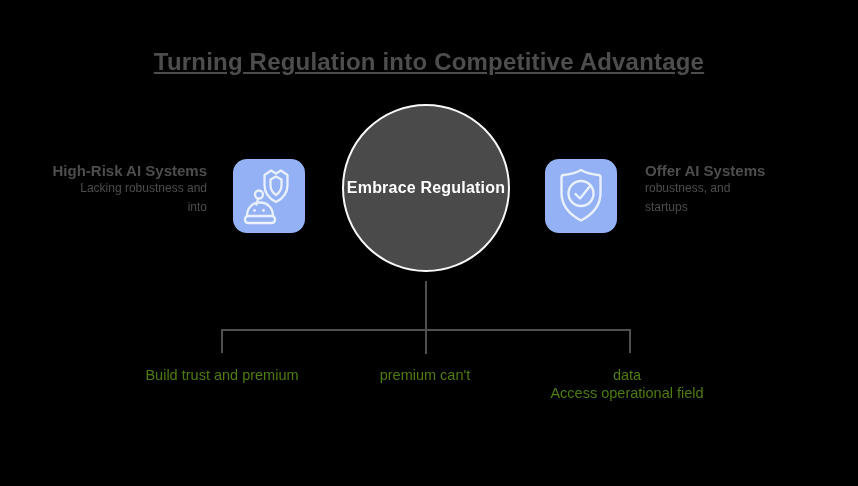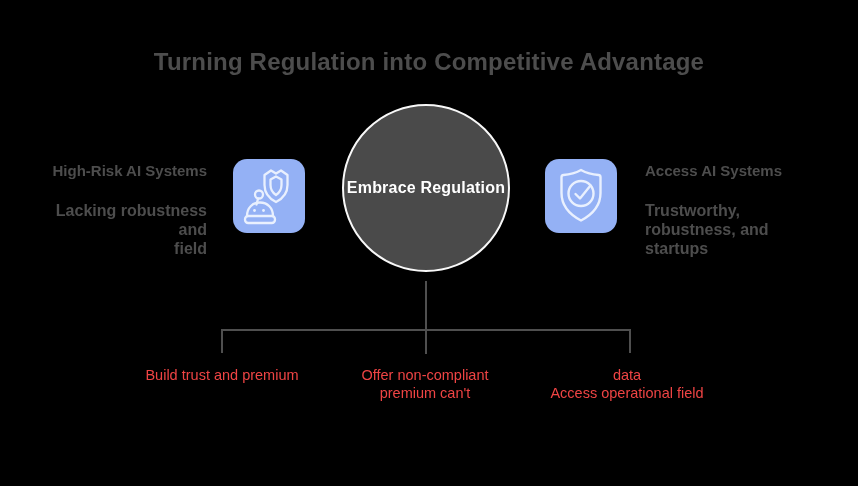--- a/index.html
+++ b/index.html
@@ -15,20 +15,21 @@
   .title {
     position: absolute;
     top: 48px;
     left: 0;
     width: 100%;
     text-align: center;
     font-size: 24px;
     font-weight: 700;
     letter-spacing: 0.2px;
     color: #4d4d4d;
+    text-decoration: underline;
   }
   .center-circle {
     position: absolute;
     left: 342px;
     top: 104px;
     width: 168px;
     height: 168px;
     border-radius: 50%;
     background: #4a4a4a;
     border: 2px solid #f8f8f8;
@@ -52,52 +53,52 @@
     display: flex;
     align-items: center;
     justify-content: center;
   }
   .icon-card.left { left: 233px; }
   .icon-card.right { left: 545px; }
   .icon-card svg { display: block; width: 72px; height: 74px; }
   .side-text { position: absolute; color: #4d4d4d; }
   .side-text.left { left: 25px; top: 162px; width: 182px; text-align: right; }
   .side-text.right { left: 645px; top: 162px; width: 160px; text-align: left; }
-  .side-heading { font-size: 15px; font-weight: 700; margin-bottom: 22px; }
-  .side-body { font-size: 16px; font-weight: 700; line-height: 19px; }
+  .side-heading { font-size: 15px; font-weight: 700; margin-bottom: 0; }
+  .side-body { font-size: 12px; font-weight: 400; line-height: 19px; }
   .line { position: absolute; background: #4f4f4f; }
   .v-center { left: 425px; top: 281px; width: 2px; height: 73px; }
   .h-main   { left: 221px; top: 329px; width: 410px; height: 2px; }
   .v-left   { left: 221px; top: 329px; width: 2px; height: 24px; }
   .v-right  { left: 629px; top: 329px; width: 2px; height: 24px; }
   .benefit {
     position: absolute;
     top: 366px;
     width: 210px;
     text-align: center;
     font-size: 14.5px;
-    color: #ef4444;
+    color: #4d7c0f;
     line-height: 18px;
   }
   .benefit.b0 { left: 117px; }
   .benefit.b1 { left: 320px; }
   .benefit.b2 { left: 522px; }
 </style>
 </head>
 <body>
 
 <div class="stage">
 
   <div class="title">Turning Regulation into Competitive Advantage</div>
 
   <div class="side-text left">
     <div class="side-heading">High-Risk AI Systems</div>
     <div class="side-body">
       <div>Lacking robustness and</div>
-      <div>field</div>
+      <div>into</div>
     </div>
   </div>
 
   <div class="icon-card left">
     <span>
       <svg viewBox="0 0 72 74" fill="none" stroke="#e9f0fe" stroke-width="2.3" stroke-linecap="round" stroke-linejoin="round">
 
         <path d="M31.5 16 L38 11.5 L43 14.5 L48 11.5 L54.5 16 L54.5 26 C54.5 34.5 50 39.5 43 43 C36 39.5 31.5 34.5 31.5 26 Z"></path>
         <path d="M37.5 20.5 L43 17.5 L48.5 20.5 L48.5 26 C48.5 31 46 34 43 36 C40 34 37.5 31 37.5 26 Z"></path>
 
@@ -119,39 +120,37 @@
     <span>
       <svg viewBox="0 0 72 74" fill="none" stroke="#e9f0fe" stroke-width="2.4" stroke-linecap="round" stroke-linejoin="round">
         <path d="M36 11 C31 13.8 24.5 15.6 18.5 16 C17.3 16.1 16.5 17 16.5 18.2 L16.5 34 C16.5 47.5 25.5 56 36 61.5 C46.5 56 55.5 47.5 55.5 34 L55.5 18.2 C55.5 17 54.7 16.1 53.5 16 C47.5 15.6 41 13.8 36 11 Z"></path>
         <circle cx="36" cy="34.5" r="12.5"></circle>
         <path d="M30.5 35 L35 39.5 L45.5 26.5"></path>
       </svg>
     </span>
   </div>
 
   <div class="side-text right">
-    <div class="side-heading">Access AI Systems</div>
+    <div class="side-heading">Offer AI Systems</div>
     <div class="side-body">
-      <div>Trustworthy,</div>
       <div>robustness, and</div>
       <div>startups</div>
     </div>
   </div>
 
   <div class="line v-center"></div>
   <div class="line h-main"></div>
   <div class="line v-left"></div>
   <div class="line v-right"></div>
 
   <div class="benefit b0">
     <div>Build trust and premium</div>
     <div></div>
   </div>
   <div class="benefit b1">
-    <div>Offer non-compliant</div>
     <div>premium can't</div>
   </div>
   <div class="benefit b2">
     <div>data</div>
     <div>Access operational field</div>
   </div>
 
 </div>
 
 </body></html>

